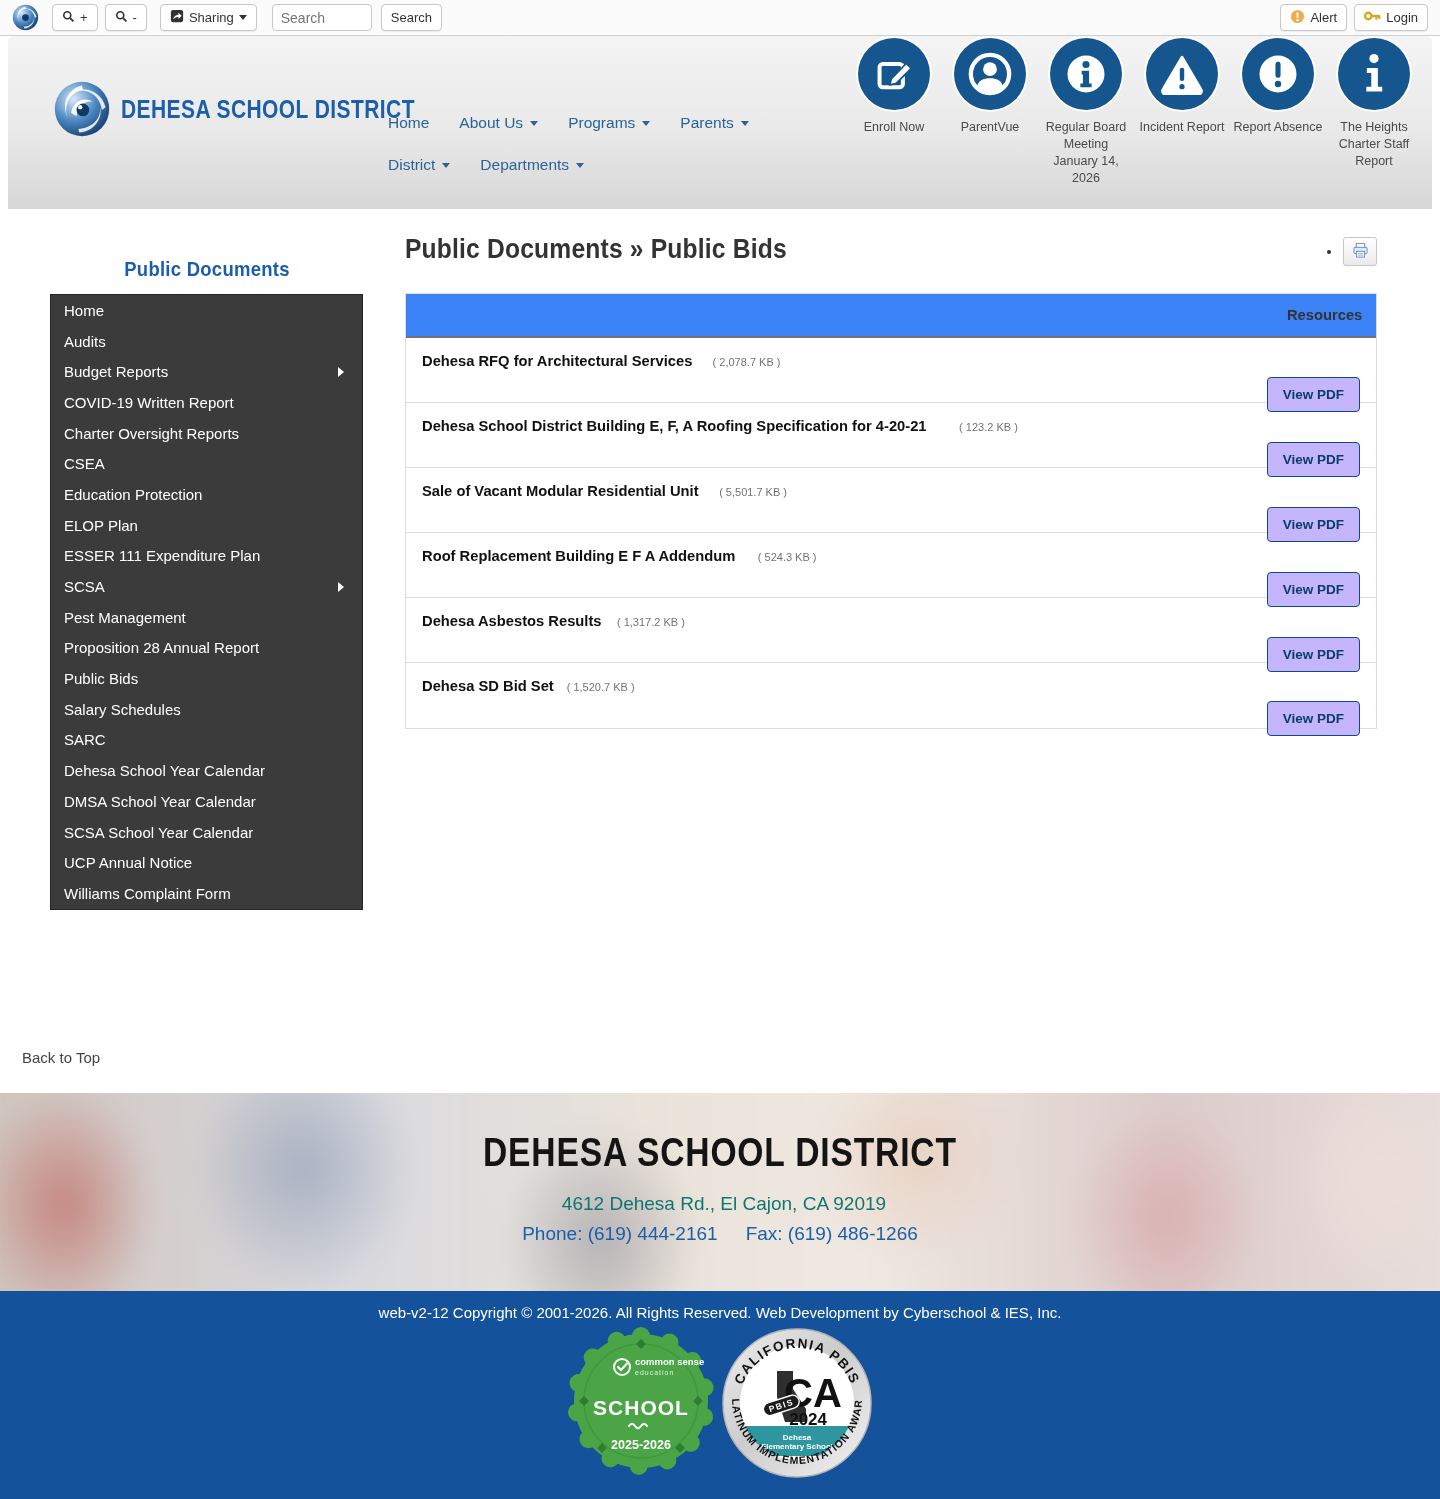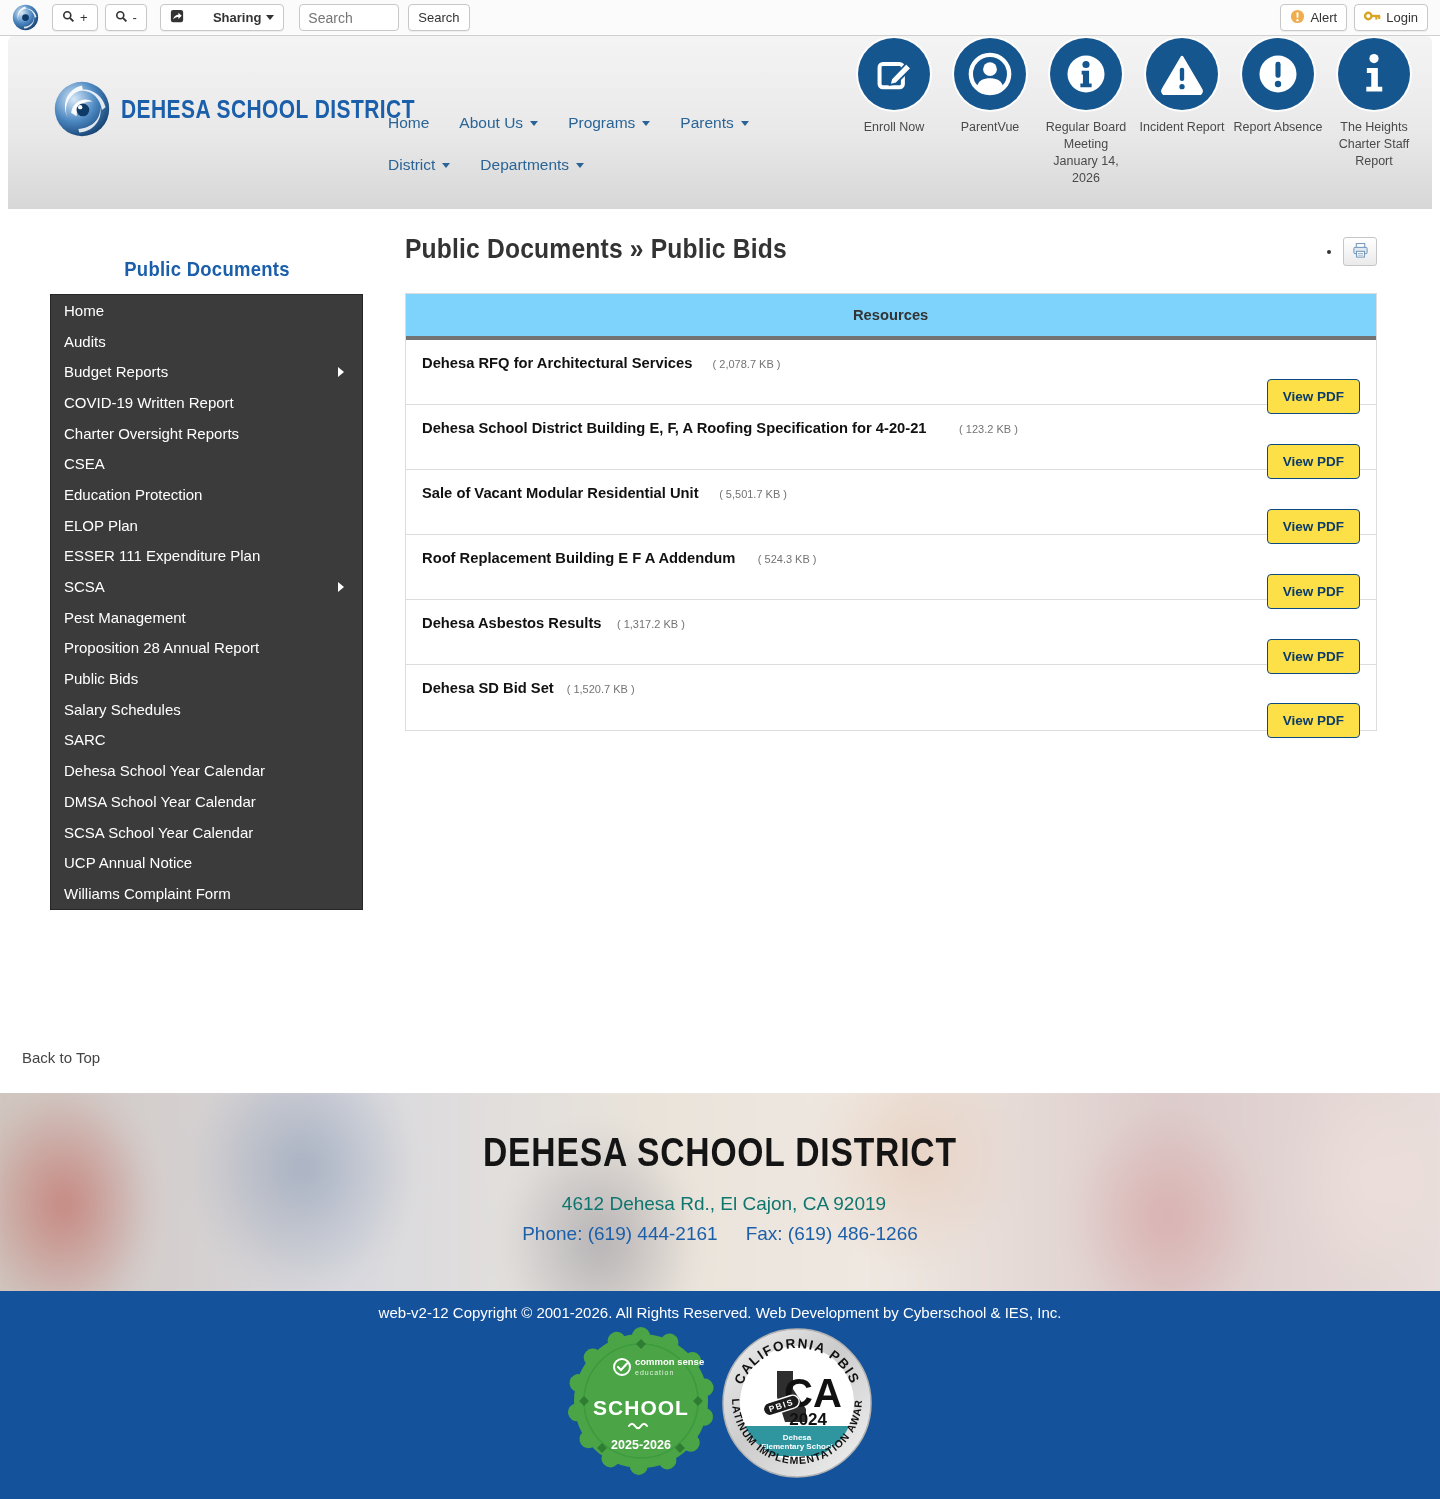--- a/index.html
+++ b/index.html
@@ -76,29 +76,29 @@
     font-size:28px; font-weight:700; color:#333; letter-spacing:.2px; margin-top:4px; white-space:nowrap;
   }
   .print-row { margin-left:auto; display:flex; align-items:center; gap:12px; margin-top:8px; }
   .tiny-dot { width:4px; height:4px; border-radius:50%; background:#333; }
   .print-btn {
     width:34px; height:29px; border:1px solid #c6c6c6; border-radius:3px;
     background:linear-gradient(#ffffff,#eaeaea); display:flex; align-items:center; justify-content:center; cursor:pointer;
   }
 
   .res-table { border:1px solid #ddd; margin-top:27px; }
-  .res-head { background:#7dd3fc; border-bottom:4px solid #737373; padding:12px; text-align:center; }
+  .res-head { background:#3b82f6; border-bottom:2px solid #737373; padding:12px; text-align:right; }
   .res-head-label { display:inline-block; transform:scaleX(.95); font-size:15.5px; font-weight:700; color:#333; }
   .res-row { display:flex; align-items:center; height:65px; padding:0 16px; border-bottom:1px solid #ddd; background:#fff; }
   .res-row:last-child { border-bottom:none; padding-bottom:2px; }
   .res-text { display:flex; align-items:baseline; gap:6px; align-self:flex-start; margin-top:14px; }
   .res-title { display:inline-block; transform:scaleX(.95); transform-origin:left center; font-size:15.5px; font-weight:700; color:#111; cursor:pointer; }
   .res-size { font-size:11px; color:#737373; white-space:nowrap; }
   .view-btn {
-    margin-left:auto; background:#fde047; border:1px solid #0e4a82; border-radius:4px;
+    margin-left:auto; background:#c4b5fd; border:1px solid #0e4a82; border-radius:4px;
     color:#0c3c69; font-weight:700; font-size:13.5px; padding:9px 15px; cursor:pointer; font-family:inherit;margin-top:48px;
   }
 
   .backtop { padding:0 0 0 22px; margin-bottom:26px; }
   .backtop a { font-size:15px; color:#444; text-decoration:none; cursor:pointer; }
 
   
   .photo-band { height:198px; position:relative; overflow:hidden; }
   .photo-bg {
     position:absolute; inset:-25px;
@@ -163,21 +163,21 @@
     </span>
     <span>-</span>
   </button>
   <button class="tb-btn" style="margin-left:6px;">
     <span>
       <svg viewBox="0 0 16 16" width="14" height="14">
           <rect x="1" y="1" width="14" height="14" rx="2.5" fill="#333"></rect>
           <path d="M3.6 11.6 C4.8 7.6 7.6 6.6 9.6 6.5 L9.6 4.2 L13.4 7.8 L9.6 11.3 L9.6 9 C7.8 9 5.6 9.6 3.6 11.6 Z" fill="#fff"></path>
         </svg>
     </span>
-    <span style="font-weight:700;margin-left:24px;">Sharing</span>
+    <span style="font-weight:400;">Sharing</span>
     <span class="caret-down"></span>
   </button>
   <input class="tb-input" style="margin-left: 8px;" placeholder="Search">
   <button class="tb-btn" style="margin-left:2px;">
     <span>Search</span>
   </button>
   <div class="tb-right">
     <button class="tb-btn">
       <span>
         <svg viewBox="0 0 16 16" width="15" height="15">

